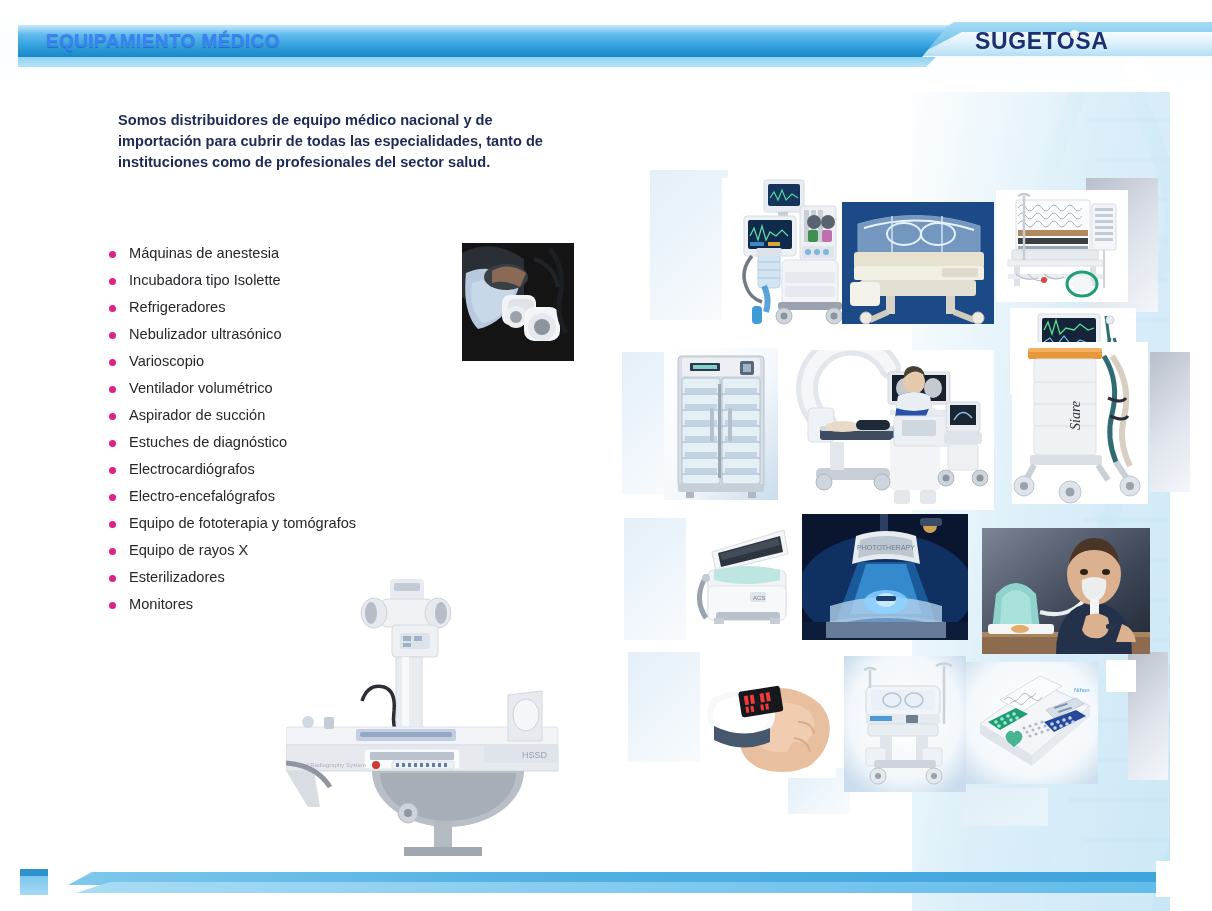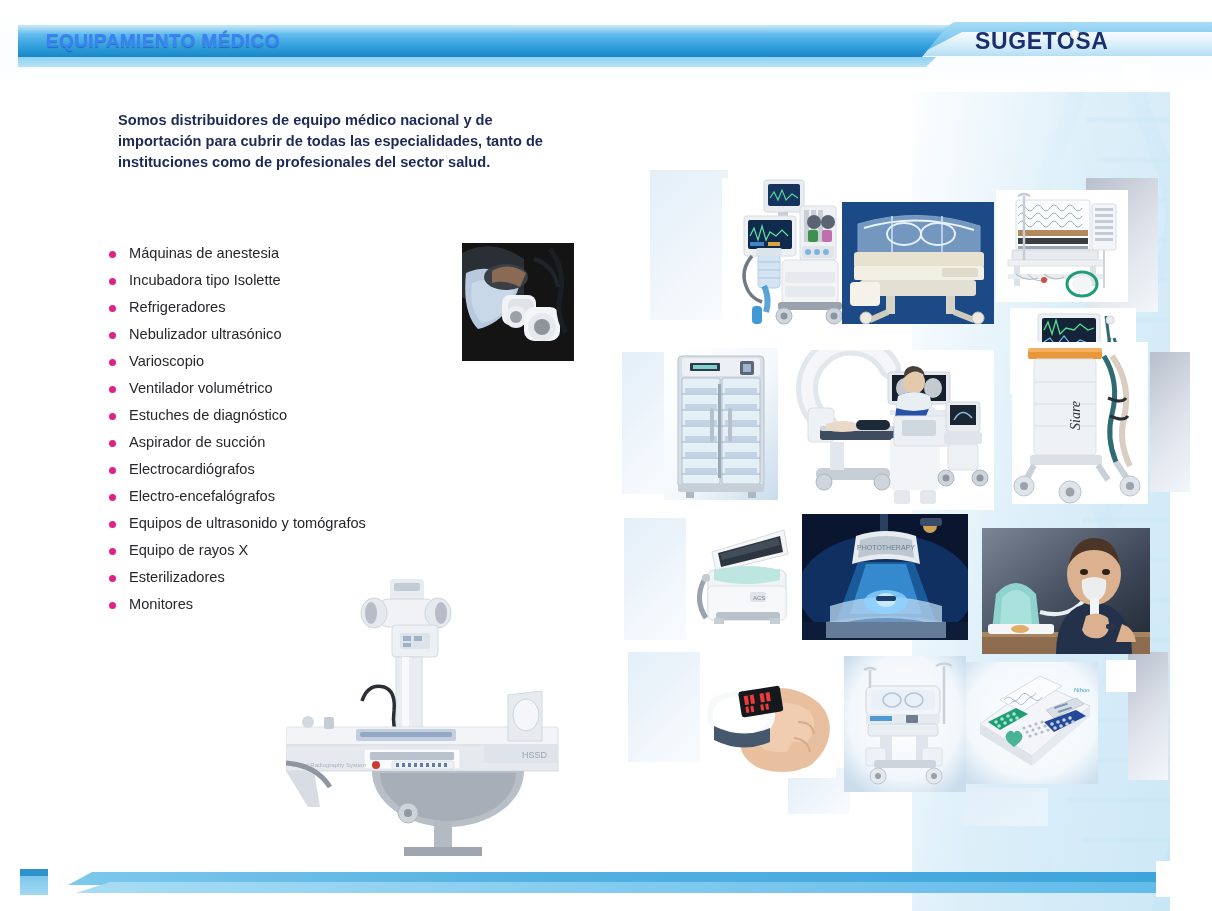--- a/index.html
+++ b/index.html
@@ -309,25 +309,25 @@
 
   <p class="intro">Somos distribuidores de equipo médico nacional y de importación para cubrir de todas las especialidades, tanto de instituciones como de profesionales del sector salud.</p>
 
   <ul class="eq-list">
     <li class="eq-item"><span class="eq-bullet"></span><span>Máquinas de anestesia</span></li>
     <li class="eq-item"><span class="eq-bullet"></span><span>Incubadora tipo Isolette</span></li>
     <li class="eq-item"><span class="eq-bullet"></span><span>Refrigeradores</span></li>
     <li class="eq-item"><span class="eq-bullet"></span><span>Nebulizador ultrasónico</span></li>
     <li class="eq-item"><span class="eq-bullet"></span><span>Varioscopio</span></li>
     <li class="eq-item"><span class="eq-bullet"></span><span>Ventilador volumétrico</span></li>
+    <li class="eq-item"><span class="eq-bullet"></span><span>Aspirador de succión</span></li>
     <li class="eq-item"><span class="eq-bullet"></span><span>Estuches de diagnóstico</span></li>
-    <li class="eq-item"><span class="eq-bullet"></span><span>Aspirador de succión</span></li>
     <li class="eq-item"><span class="eq-bullet"></span><span>Electrocardiógrafos</span></li>
     <li class="eq-item"><span class="eq-bullet"></span><span>Electro-encefalógrafos</span></li>
-    <li class="eq-item"><span class="eq-bullet"></span><span>Equipos de ultrasonido y tomógrafos</span></li>
+    <li class="eq-item"><span class="eq-bullet"></span><span>Equipo de fototerapia y tomógrafos</span></li>
     <li class="eq-item"><span class="eq-bullet"></span><span>Equipo de rayos X</span></li>
     <li class="eq-item"><span class="eq-bullet"></span><span>Esterilizadores</span></li>
     <li class="eq-item"><span class="eq-bullet"></span><span>Monitores</span></li>
   </ul>
 
   <div class="photo" style="left:462px; top:243px; width:112px; height:118px;">
     <svg width="112" height="118" viewBox="0 0 112 118">
       <rect width="112" height="118" fill="#141414"></rect>
       <path d="M0 10 Q 30 -6 62 16 L 62 62 Q 22 70 0 54 Z" fill="#2a2f35"></path>
       <path d="M4 30 Q 30 18 58 40 Q 48 78 16 86 Q 0 70 4 30 Z" fill="#b8c9dd"></path>

